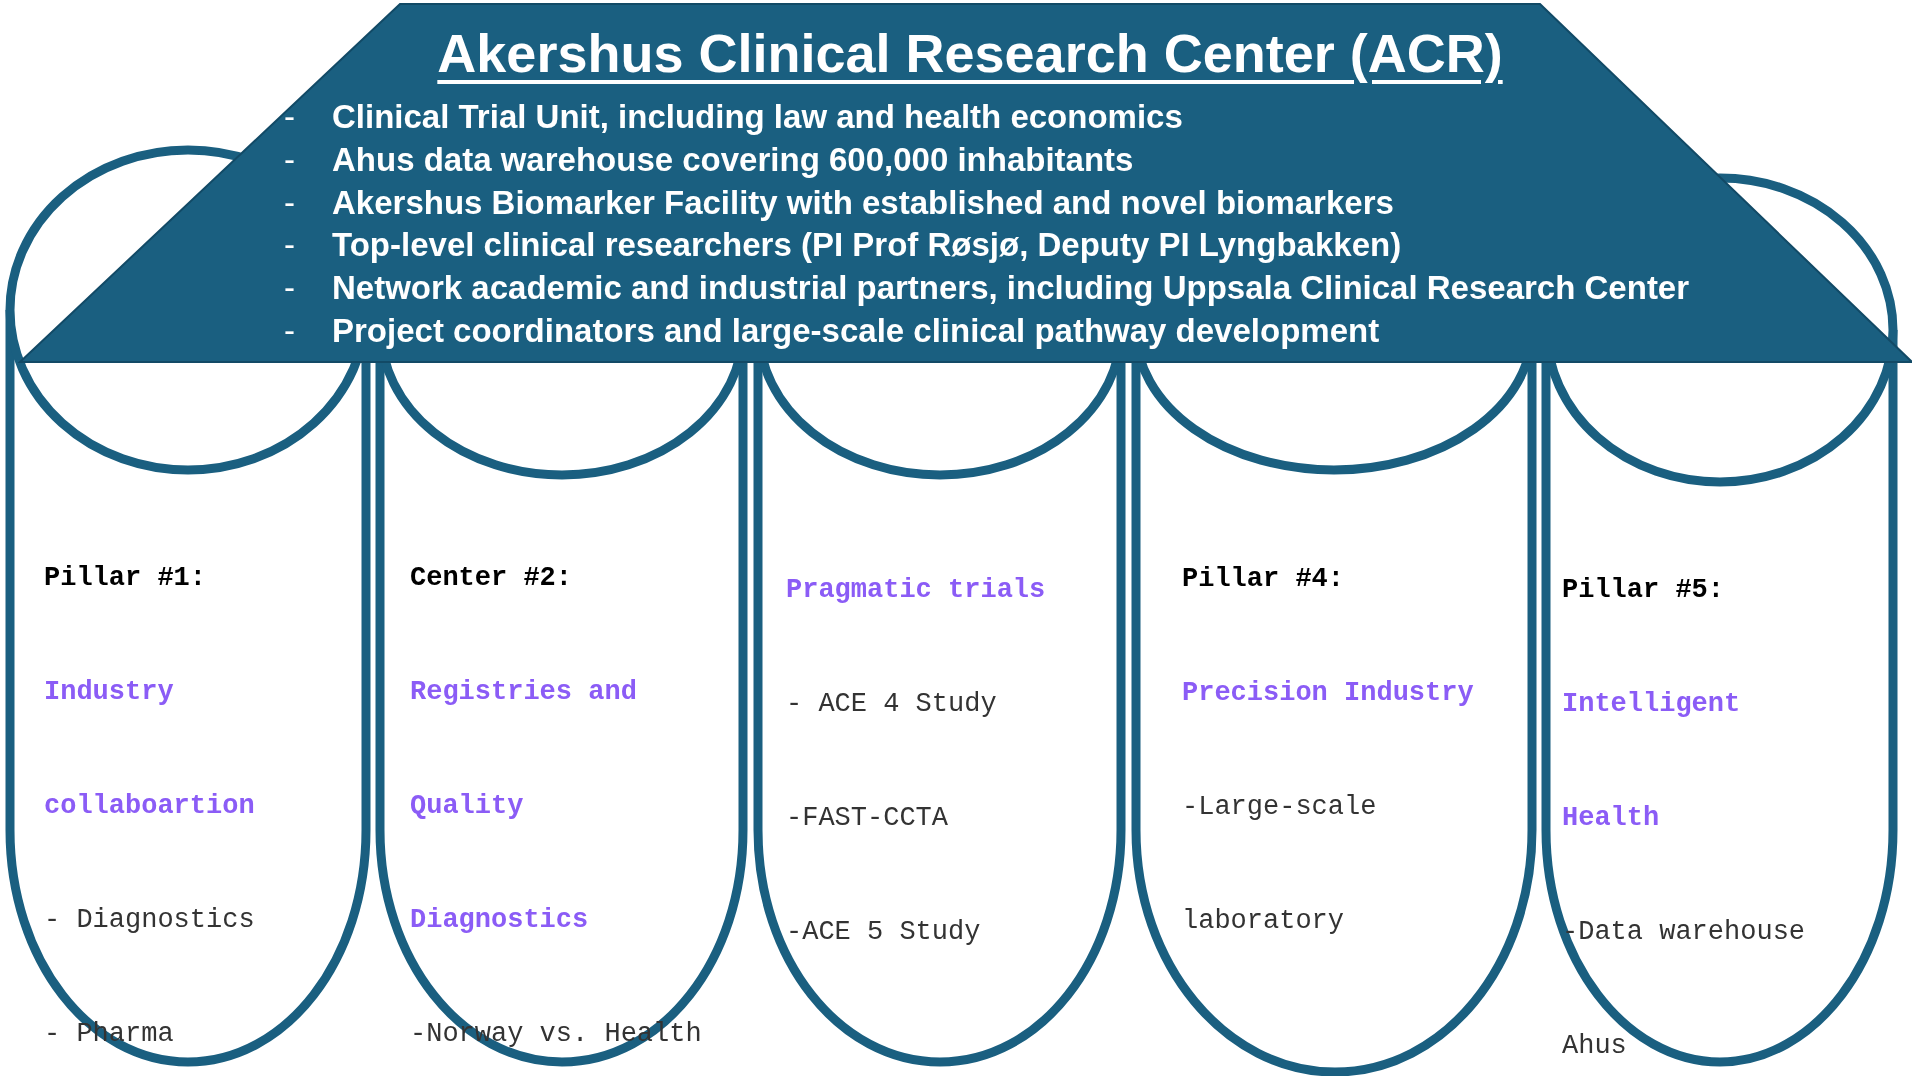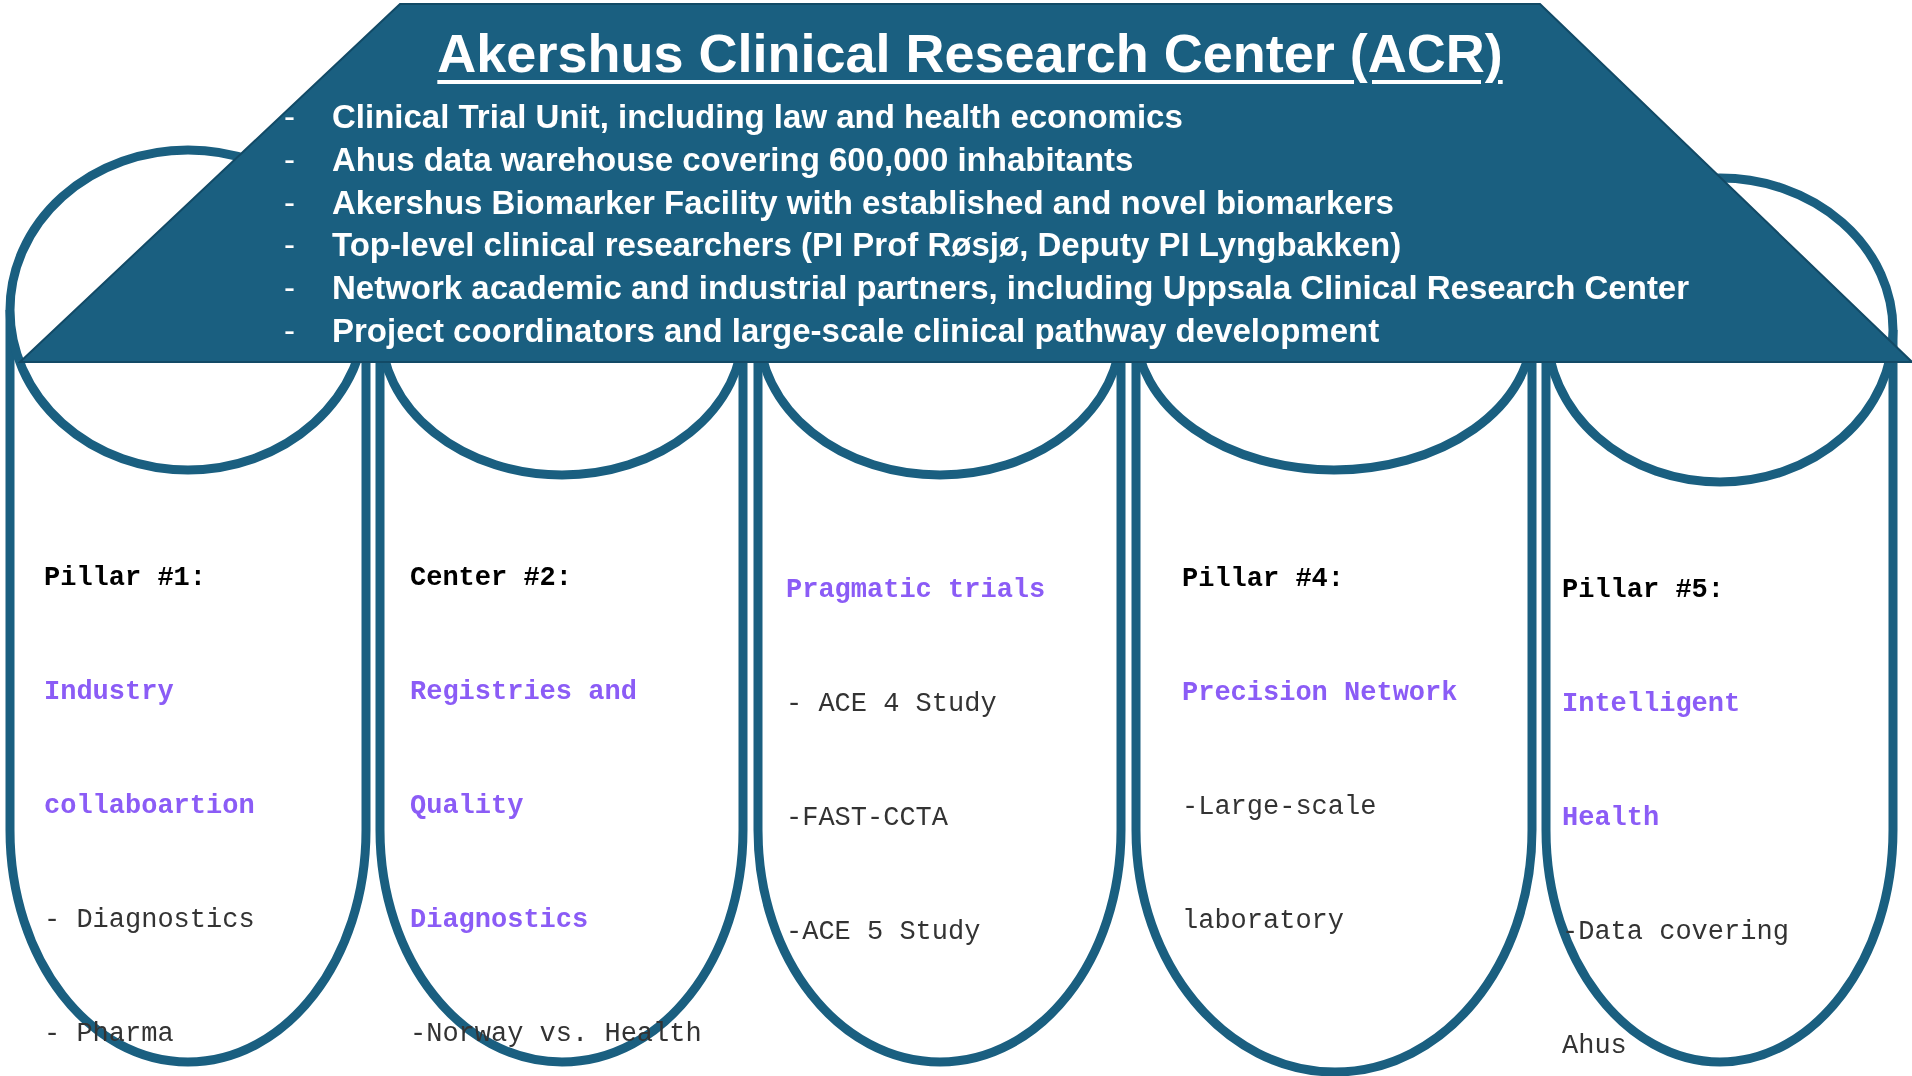--- a/index.html
+++ b/index.html
@@ -117,38 +117,38 @@
   <span class="line item">-ACE 5 Study</span>
   
   
   
   
   
 </div>
 
 <div class="pillar-text" style="left:1182px; top:484px; width:350px;">
   <span class="line ttl">Pillar #4:</span>
-  <span class="line sub">Precision Network</span>
+  <span class="line sub">Precision Industry</span>
   <span class="line item">-Large-scale</span>
   <span class="line item">laboratory</span>
   
   
   
   
   
   
   
   
   
 </div>
 
 <div class="pillar-text" style="left:1562px; top:495px; width:330px;">
   <span class="line ttl">Pillar #5:</span>
   <span class="line sub">Intelligent</span>
   <span class="line sub">Health</span>
-  <span class="line item">-Data covering</span>
+  <span class="line item">-Data warehouse</span>
   <span class="line item">Ahus</span>
   
   
   
   
   
 </div>
 
 </body></html>

